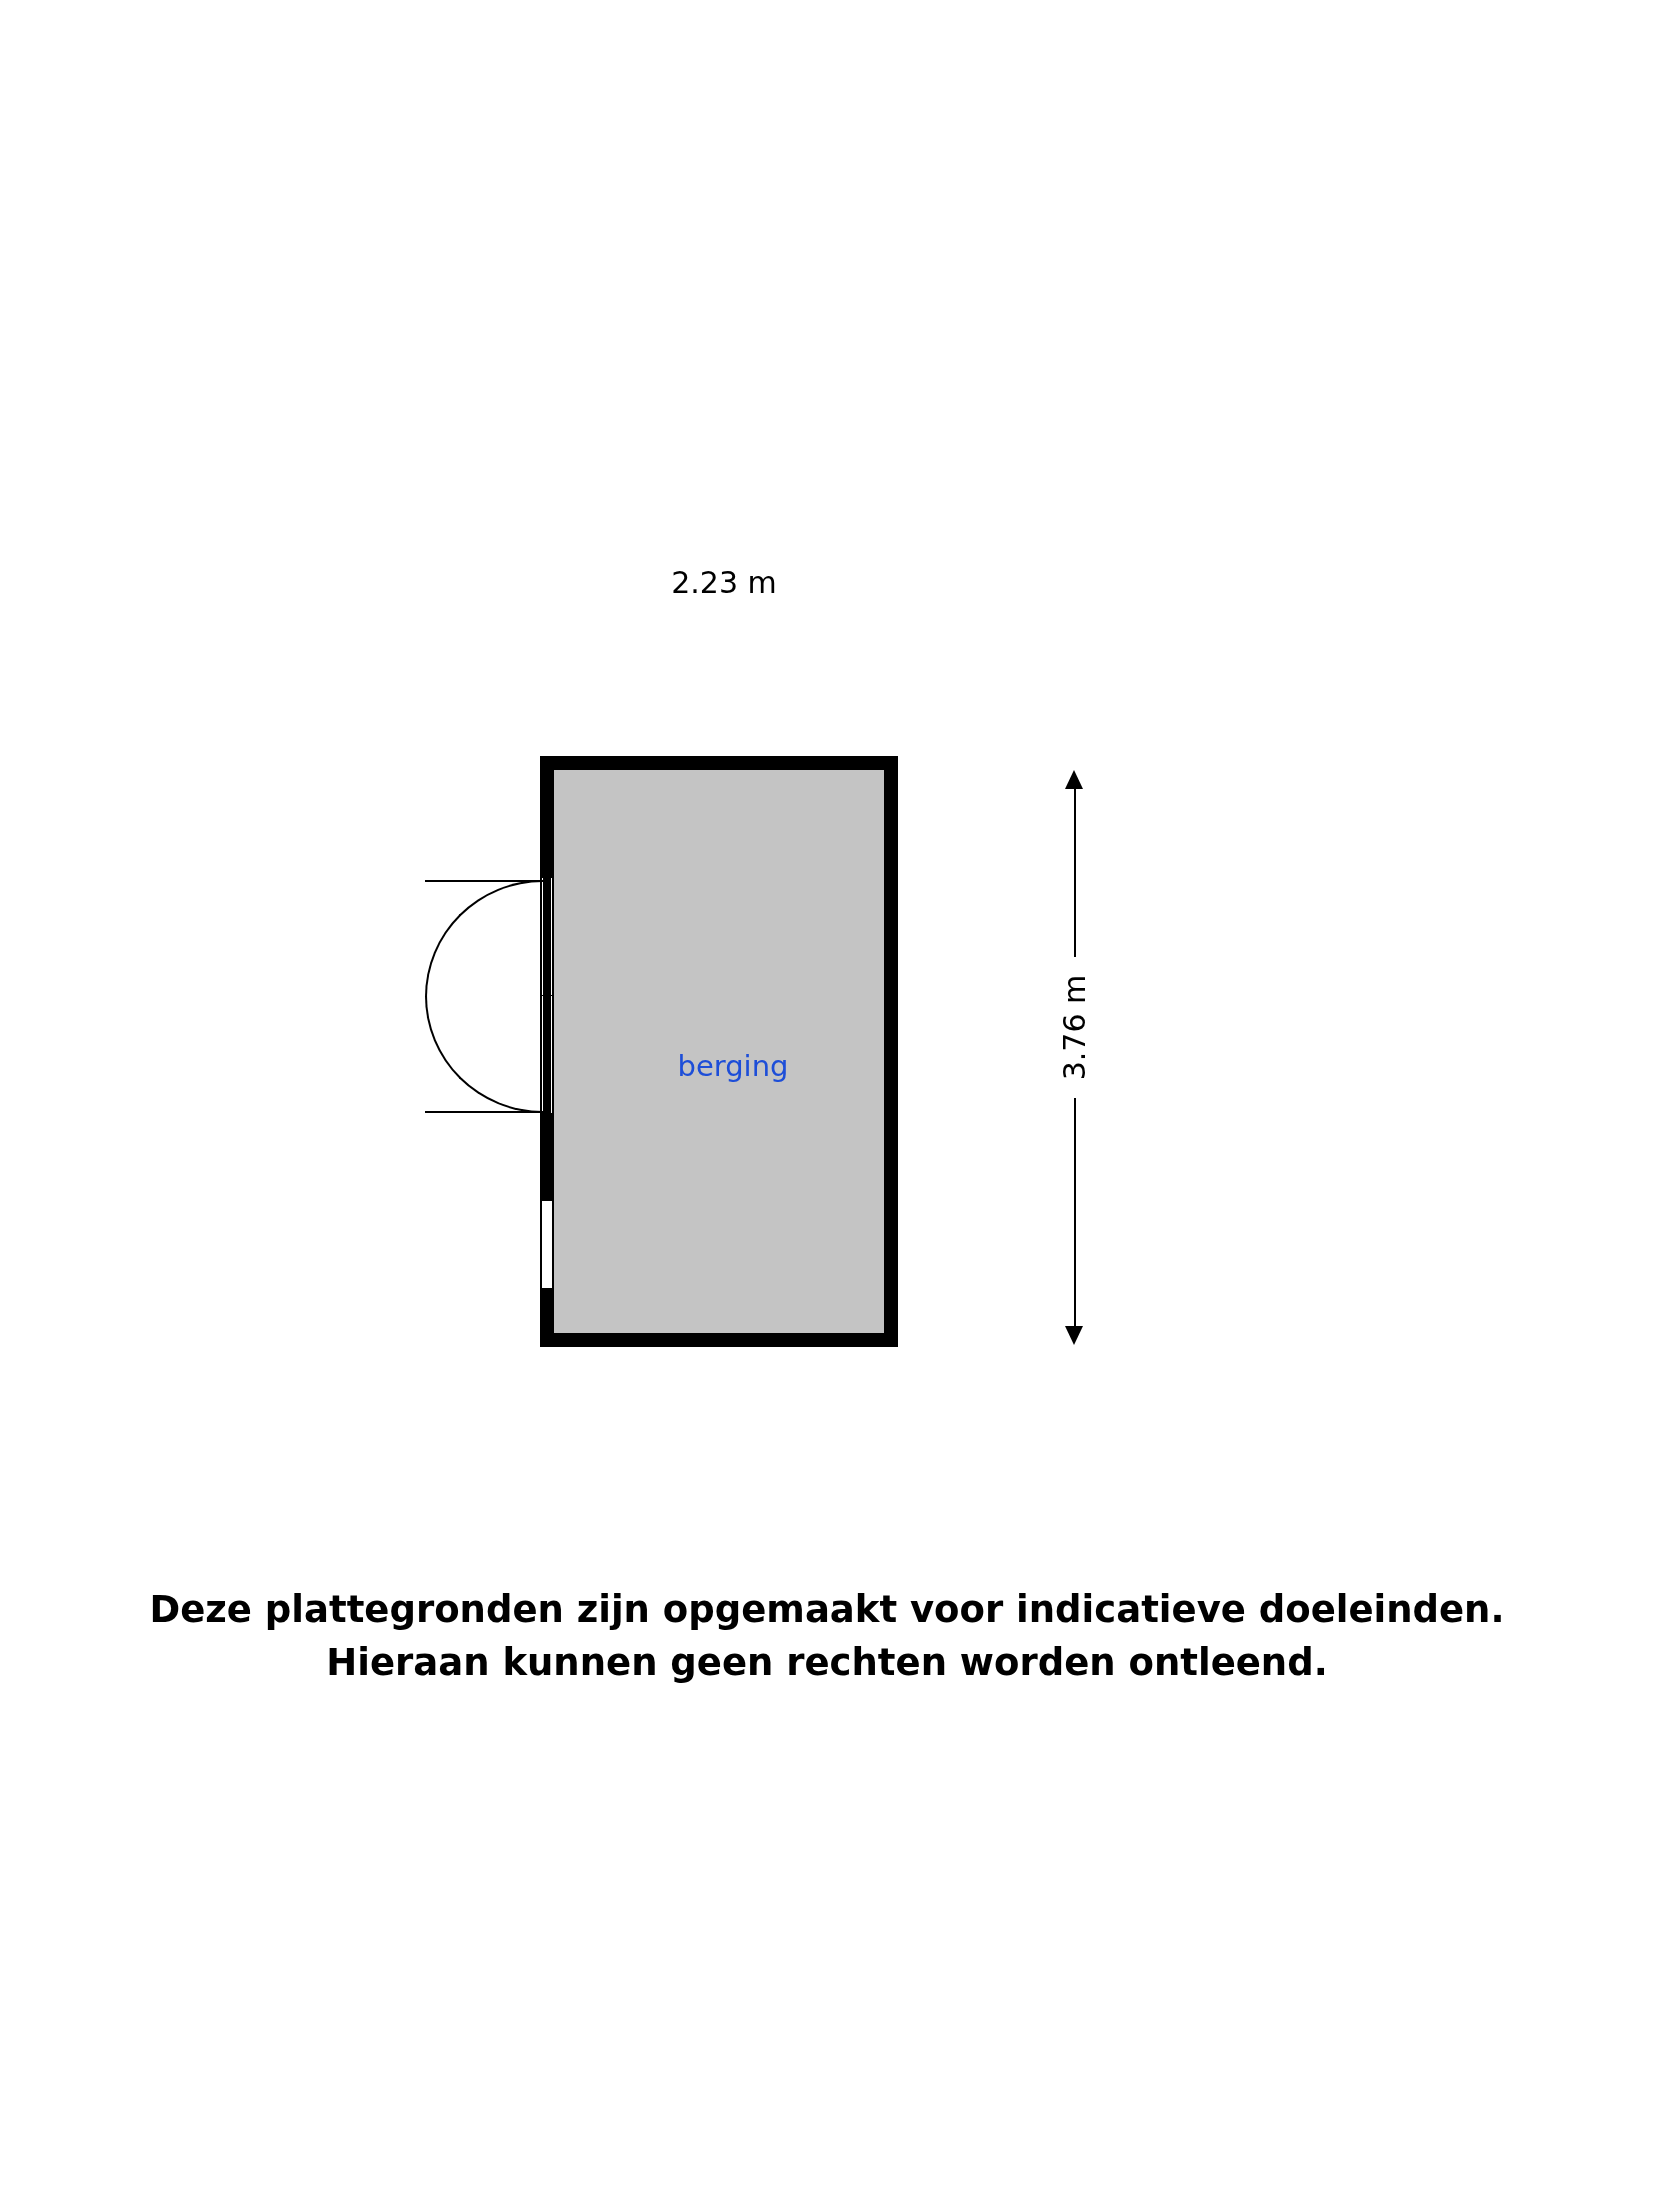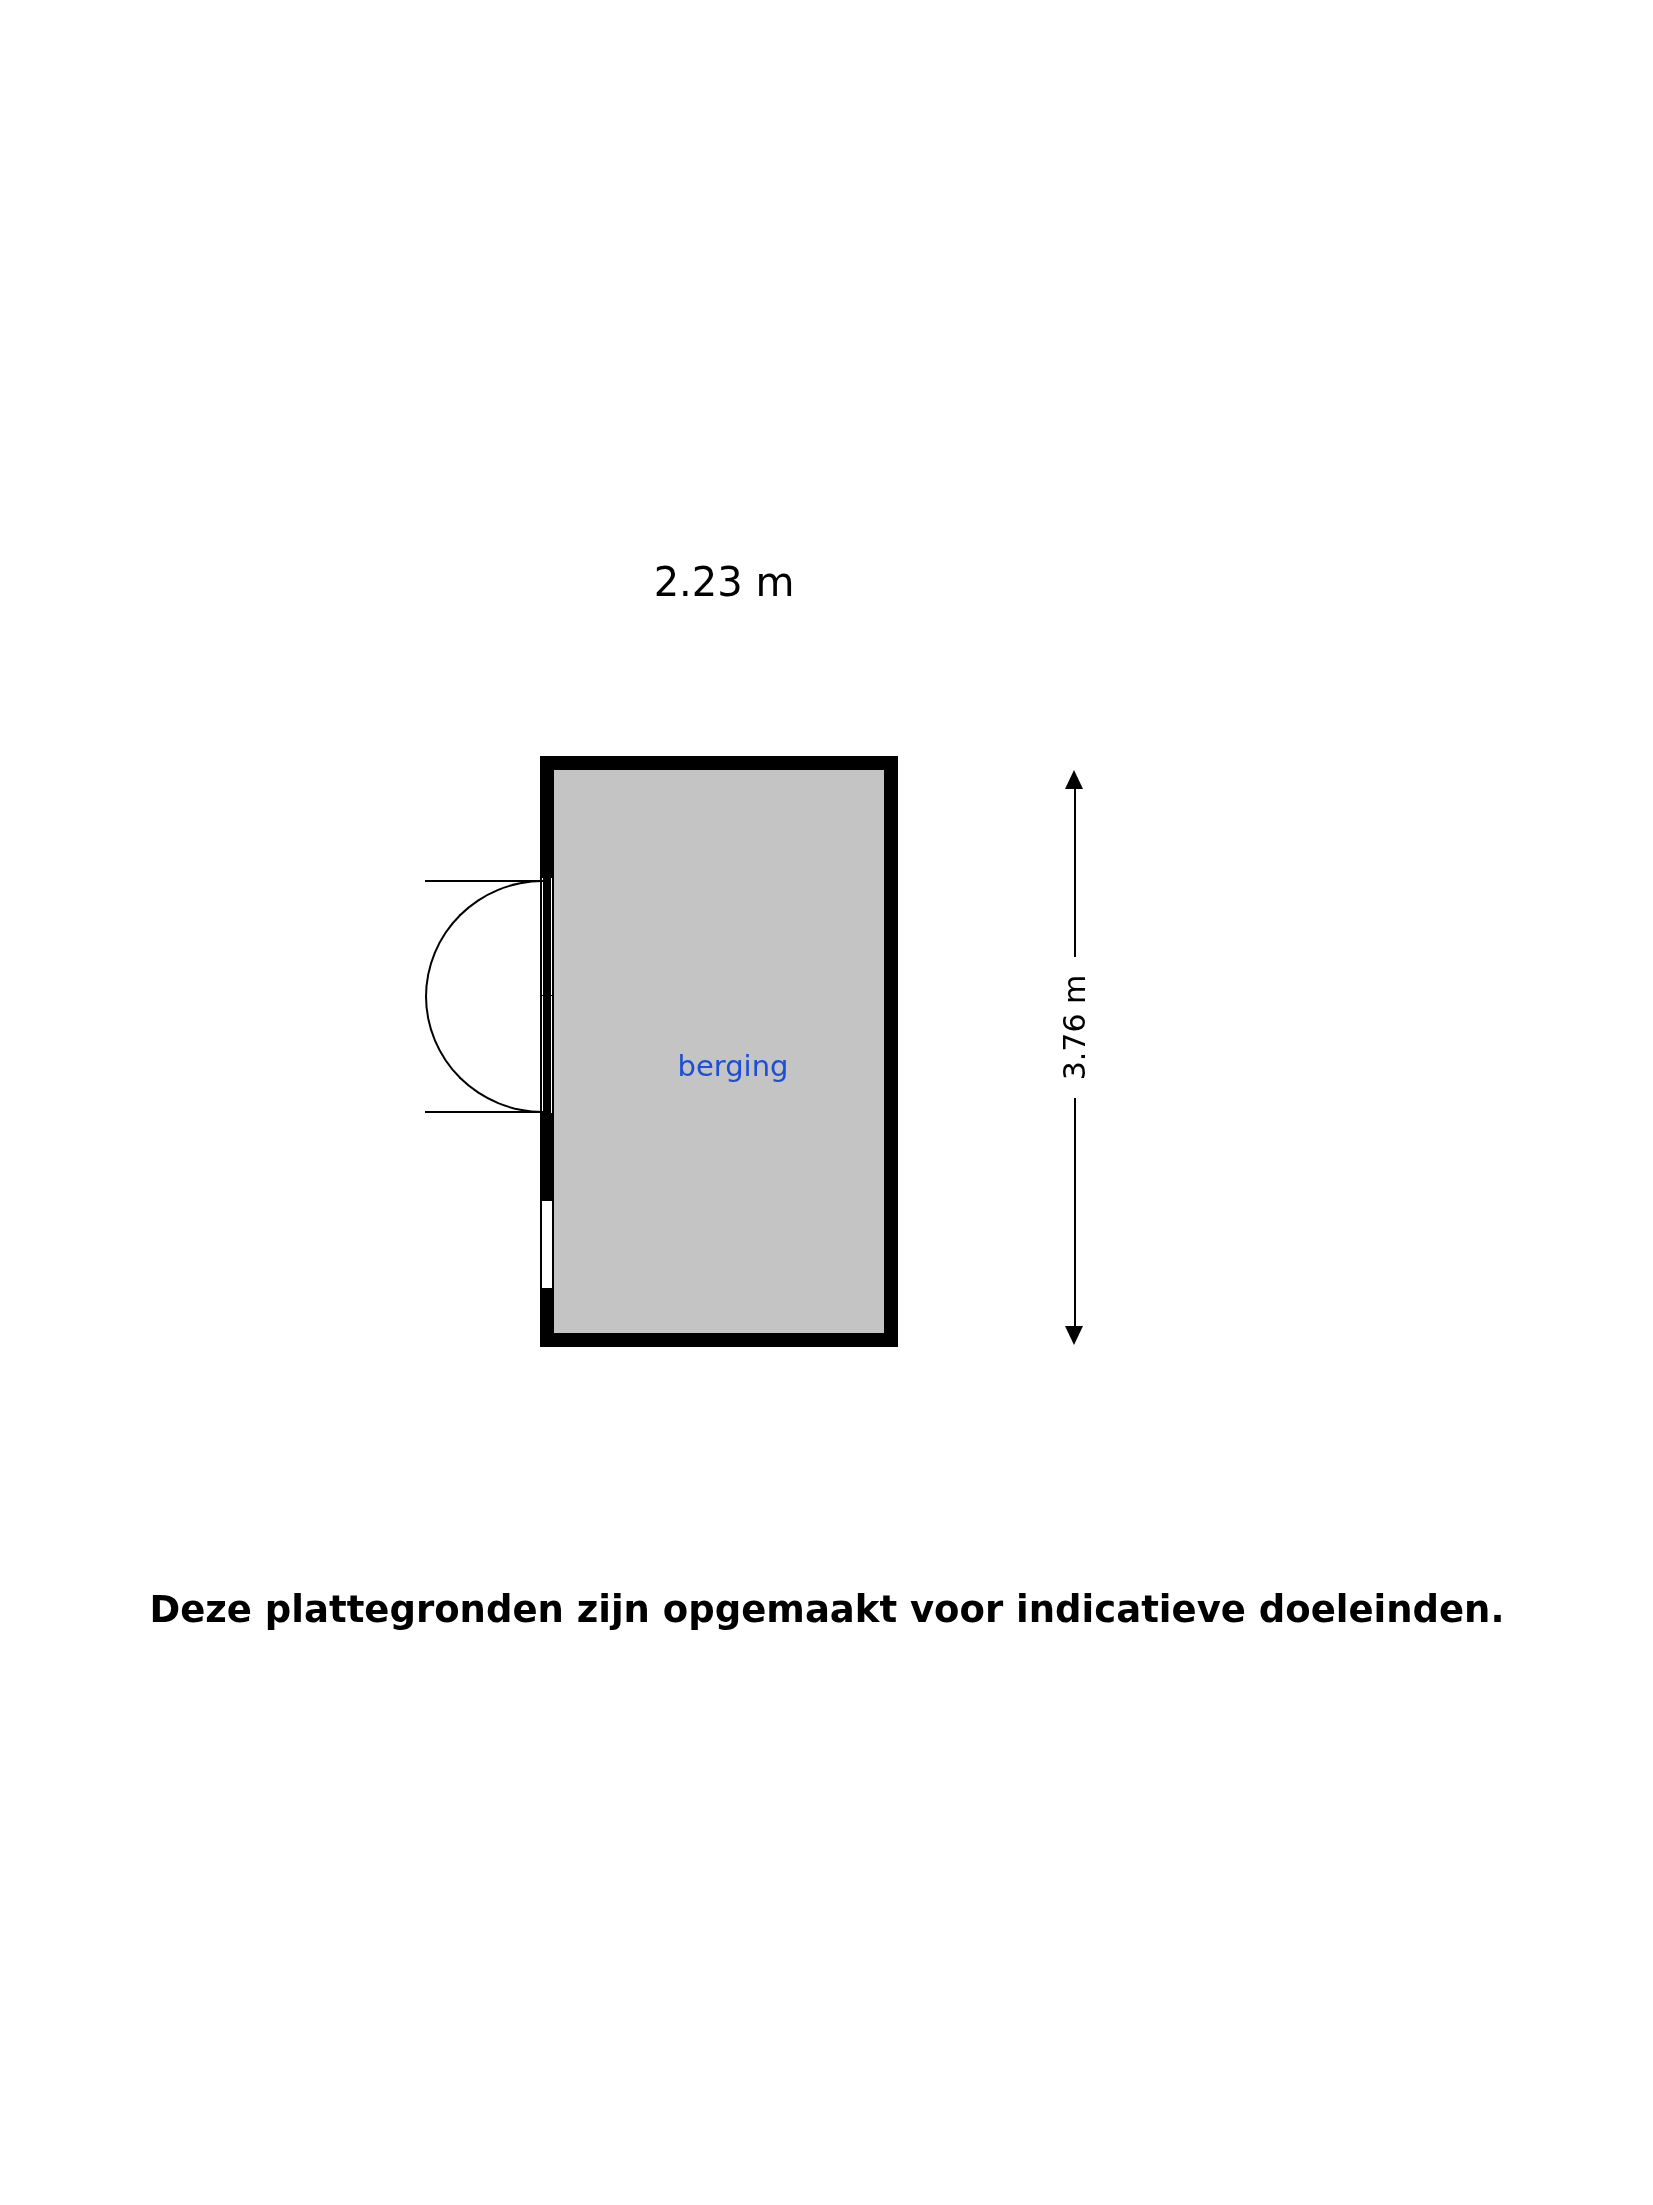--- a/index.html
+++ b/index.html
@@ -55,21 +55,21 @@
   .dim-top .arrow-r {
     right: 0px;
     border-left: 19px solid #000;
   }
   .dim-top .label {
     position: absolute;
     left: 0;
     top: 0;
     width: 362px;
     text-align: center;
-    font-size: 40px;
+    font-size: 30px;
     color: #000;
     background: #ffffff;
     line-height: 47px;
   }
   .dim-top .label span {
     background: #ffffff;
     padding: 0 17.3px;
   }
 
   
@@ -255,16 +255,17 @@
   <div class="swing swing-bottom" style="left:425px; top:996px; width:118px; height:117px;"></div>
   <div class="door-leaf" style="left:425px; top:1111px; width:118px; height:2.4px;"></div>
 
   <div class="wall-slot" style="left:540px; top:1201px; width:14px; height:87px;">
     <div class="ln" style="left:0;"></div>
     <div class="ln" style="right:0;"></div>
   </div>
 
   <div class="disclaimer">
     <div>Deze plattegronden zijn opgemaakt voor indicatieve doeleinden.</div>
+    <div>Hieraan kunnen geen rechten worden ontleend.</div>
   </div>
 
 </div>
 
 
 </body></html>

